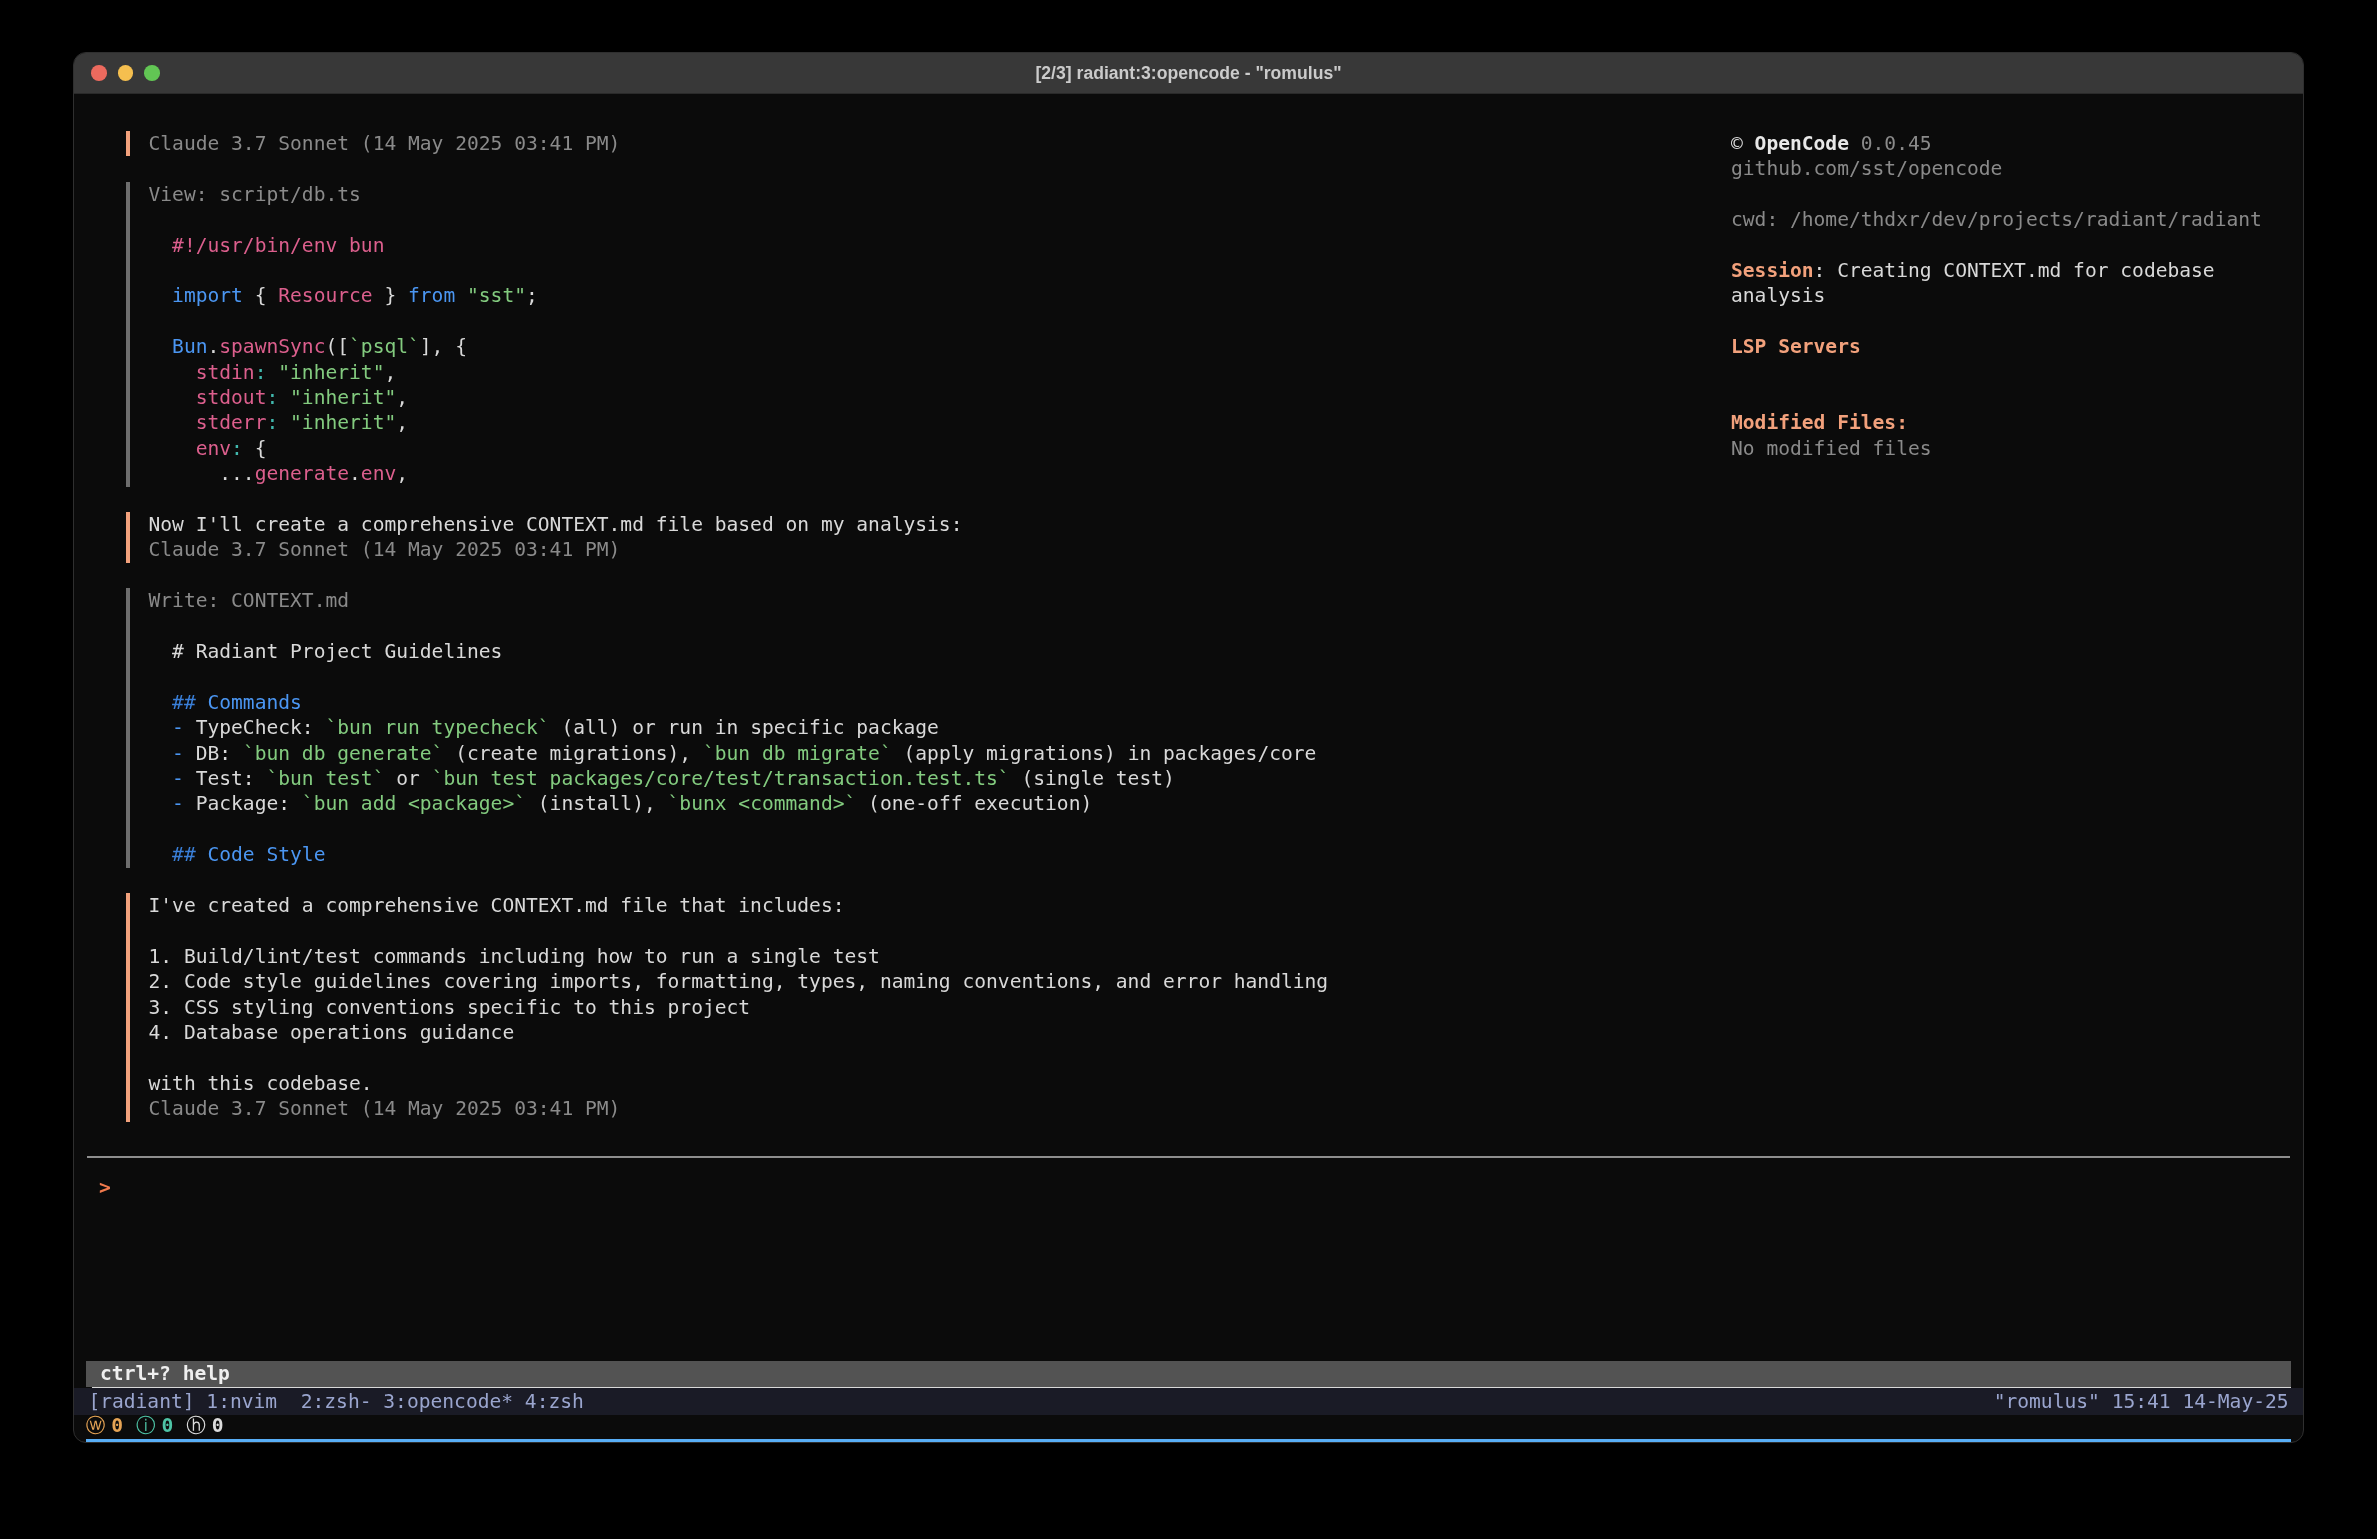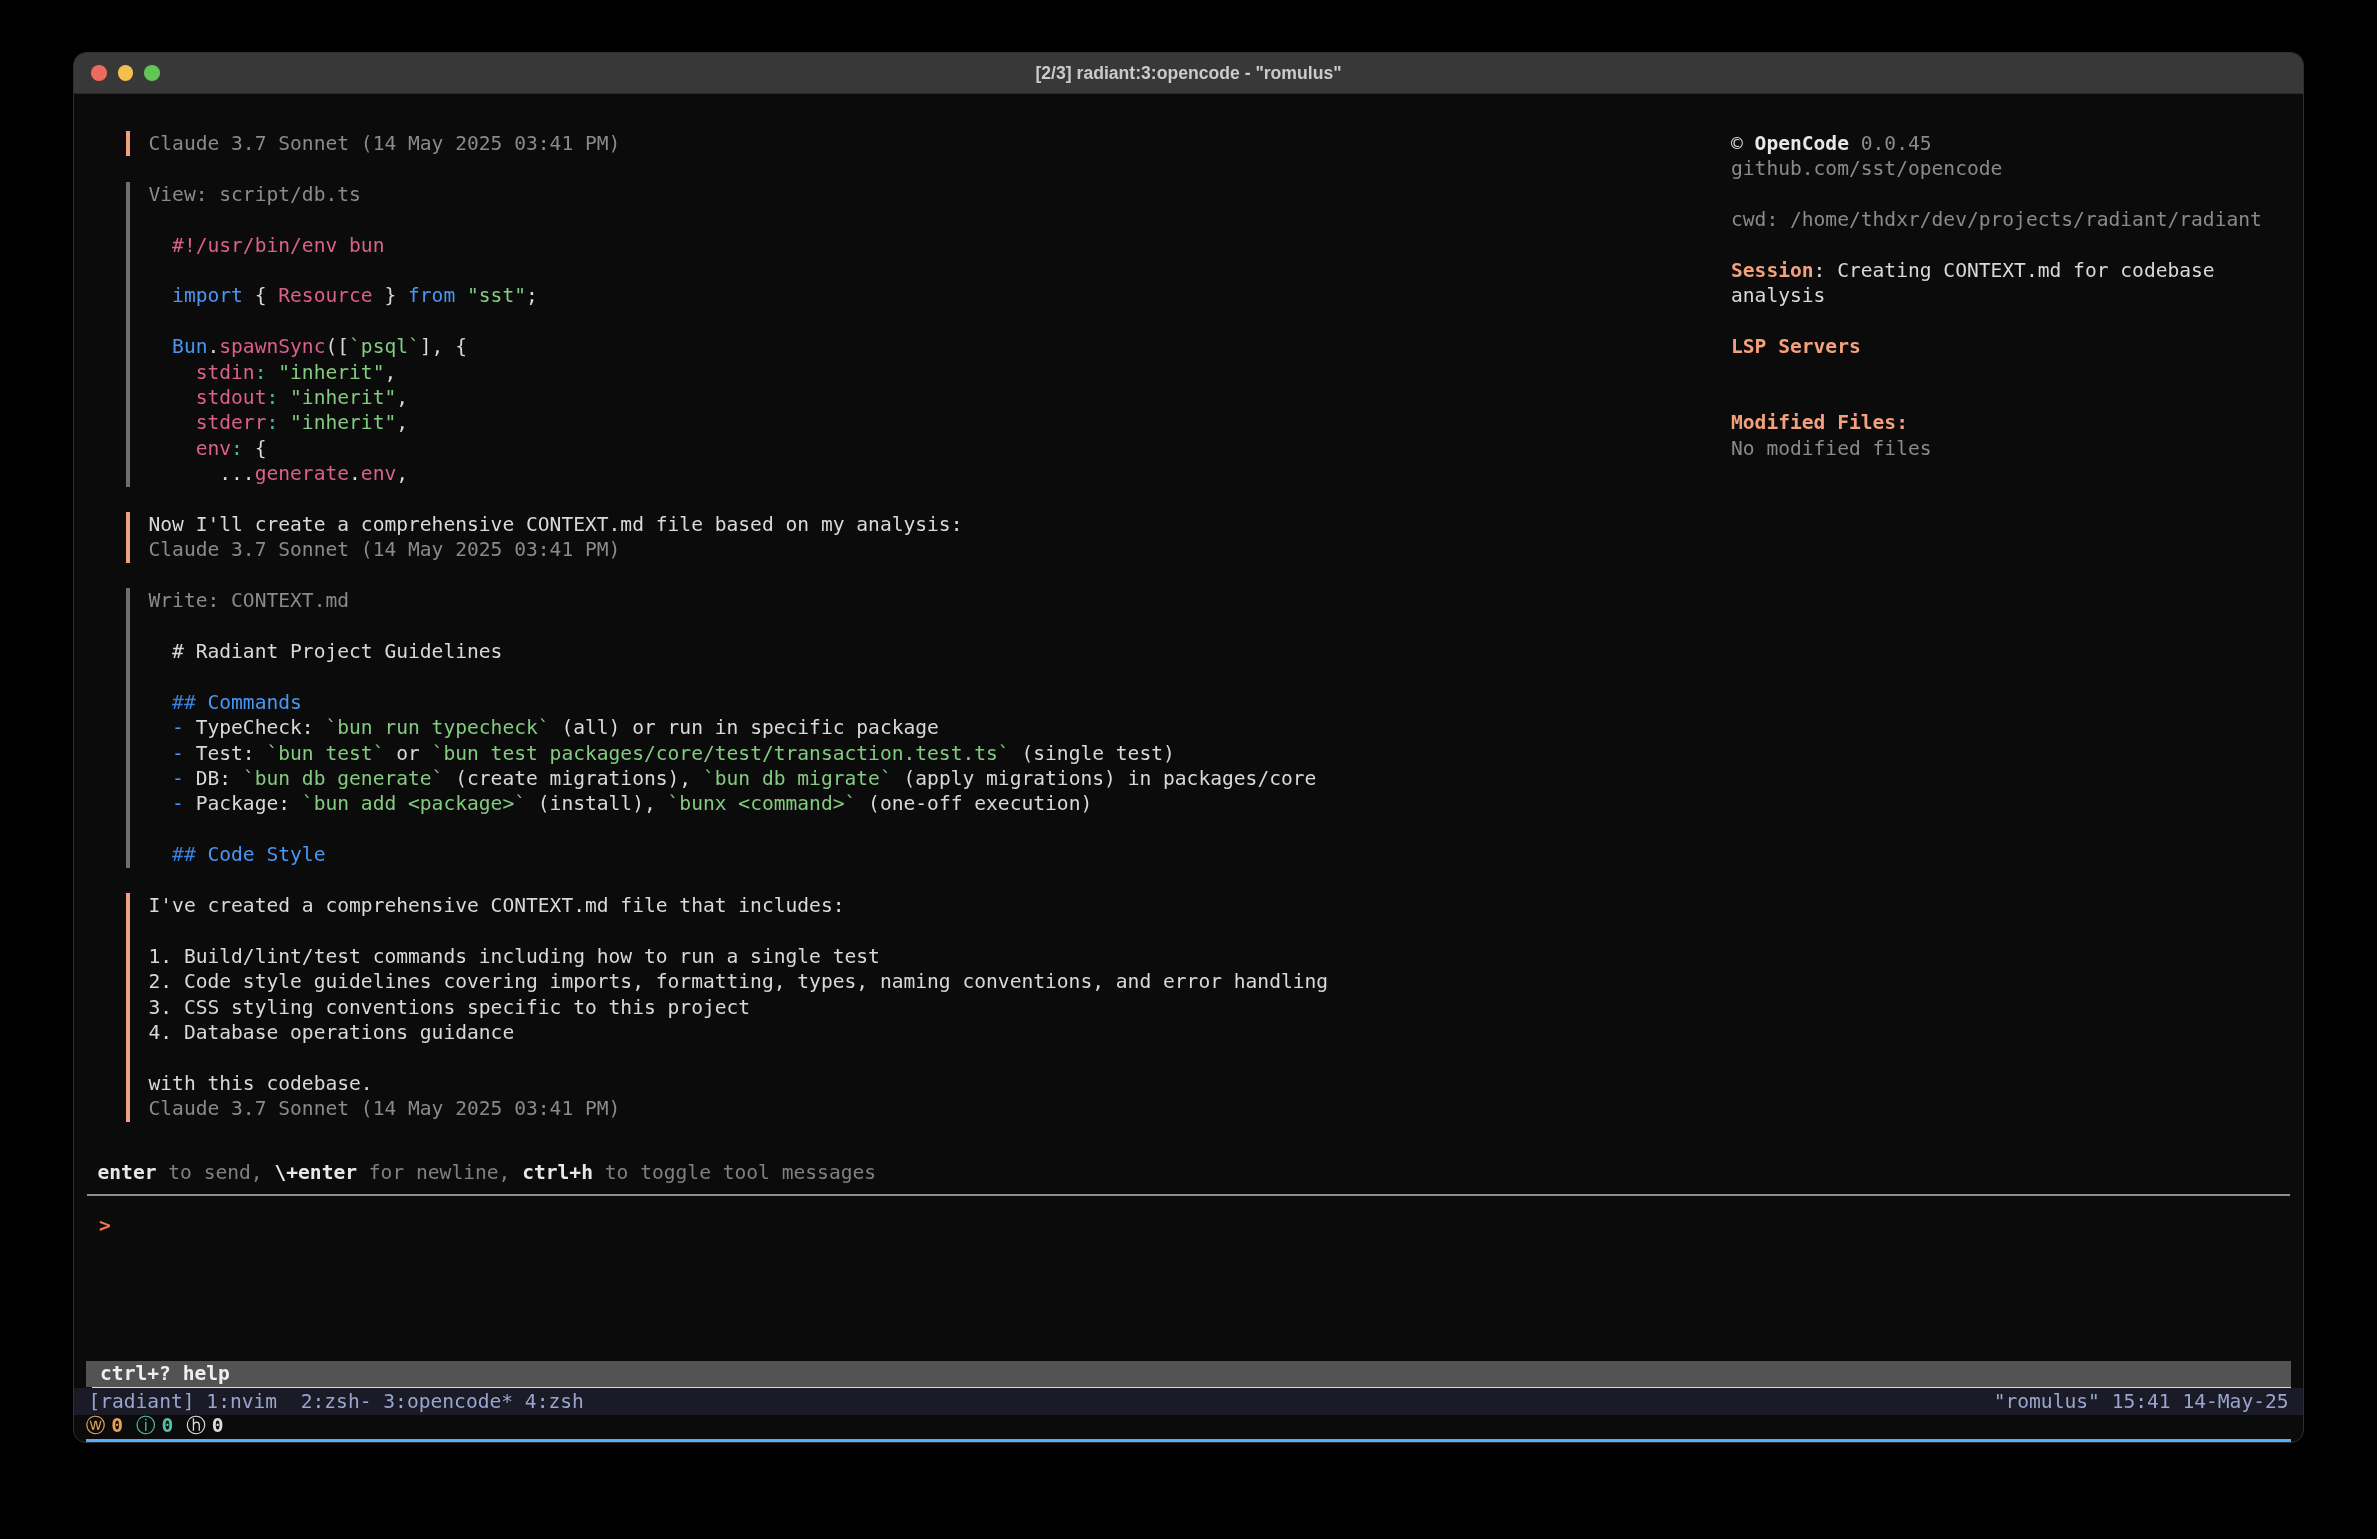--- a/index.html
+++ b/index.html
@@ -119,22 +119,22 @@
               <div class="tline"><span class="c-w">Now I'll create a comprehensive CONTEXT.md file based on my analysis:</span></div>
               <div class="tline"><span class="c-d">Claude 3.7 Sonnet (14 May 2025 03:41 PM)</span></div>
             </div>
             <div class="block accent-gray">
               <div class="tline"><span class="c-d">Write: CONTEXT.md</span></div>
               <div class="tline"></div>
               <div class="tline"><span class="c-w">  # Radiant Project Guidelines</span></div>
               <div class="tline"></div>
               <div class="tline"><span class="c-b2">  ##</span><span class="c-b"> Commands</span></div>
               <div class="tline"><span class="c-b">  - </span><span class="c-w">TypeCheck: </span><span class="c-g">`bun run typecheck`</span><span class="c-w"> (all) or run in specific package</span></div>
+              <div class="tline"><span class="c-b">  - </span><span class="c-w">DB: </span><span class="c-g">`bun db generate`</span><span class="c-w"> (create migrations), </span><span class="c-g">`bun db migrate`</span><span class="c-w"> (apply migrations) in packages/core</span></div>
               <div class="tline"><span class="c-b">  - </span><span class="c-w">Test: </span><span class="c-g">`bun test`</span><span class="c-w"> or </span><span class="c-g">`bun test packages/core/test/transaction.test.ts`</span><span class="c-w"> (single test)</span></div>
-              <div class="tline"><span class="c-b">  - </span><span class="c-w">DB: </span><span class="c-g">`bun db generate`</span><span class="c-w"> (create migrations), </span><span class="c-g">`bun db migrate`</span><span class="c-w"> (apply migrations) in packages/core</span></div>
               <div class="tline"><span class="c-b">  - </span><span class="c-w">Package: </span><span class="c-g">`bun add &lt;package&gt;`</span><span class="c-w"> (install), </span><span class="c-g">`bunx &lt;command&gt;`</span><span class="c-w"> (one-off execution)</span></div>
               <div class="tline"></div>
               <div class="tline"><span class="c-b2">  ##</span><span class="c-b"> Code Style</span></div>
             </div>
             <div class="block accent-orange">
               <div class="tline"><span class="c-w">I've created a comprehensive CONTEXT.md file that includes:</span></div>
               <div class="tline"></div>
               <div class="tline"><span class="c-w">1. Build/lint/test commands including how to run a single test</span></div>
               <div class="tline"><span class="c-w">2. Code style guidelines covering imports, formatting, types, naming conventions, and error handling</span></div>
               <div class="tline"><span class="c-w">3. CSS styling conventions specific to this project</span></div>
@@ -154,21 +154,20 @@
           <div class="tline"><span class="c-ob">Session</span><span class="c-w">: Creating CONTEXT.md for codebase analysis</span></div>
           <div class="tline"></div>
           <div class="tline"><span class="c-ob">LSP Servers</span></div>
           <div class="tline"></div>
           <div class="tline"></div>
           <div class="tline"><span class="c-ob">Modified Files:</span></div>
           <div class="tline"><span class="c-d">No modified files</span></div>
         </div>
     </div>
 
-    <div class="hint"><span class="c-bold">enter</span><span class="c-dim"> to send, </span><span class="c-bold">\+enter</span><span class="c-dim"> for newline, </span><span class="c-bold">ctrl+h</span><span class="c-dim"> to toggle tool messages</span></div>
     <div class="divider"></div>
     <div class="prompt-line">
       <span class="prompt-chevron">&gt;</span>
       <span class="prompt-input"></span>
     </div>
 
     <div class="vspacer"></div>
 
     <div class="statusbar">
       <span class="chip chip-help">ctrl+? help</span>

